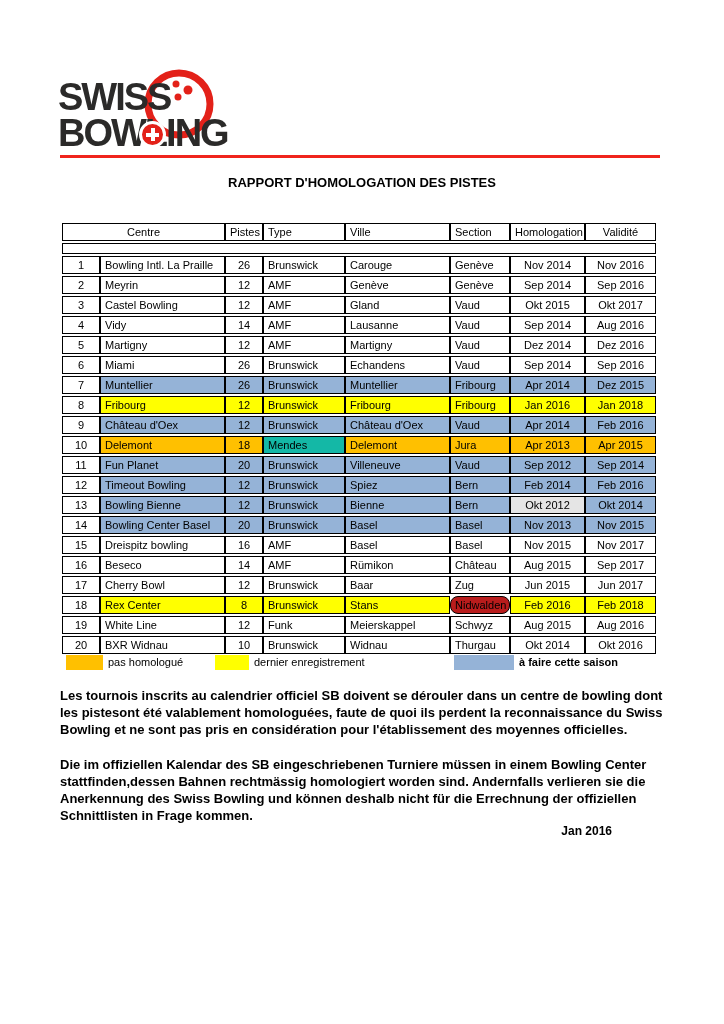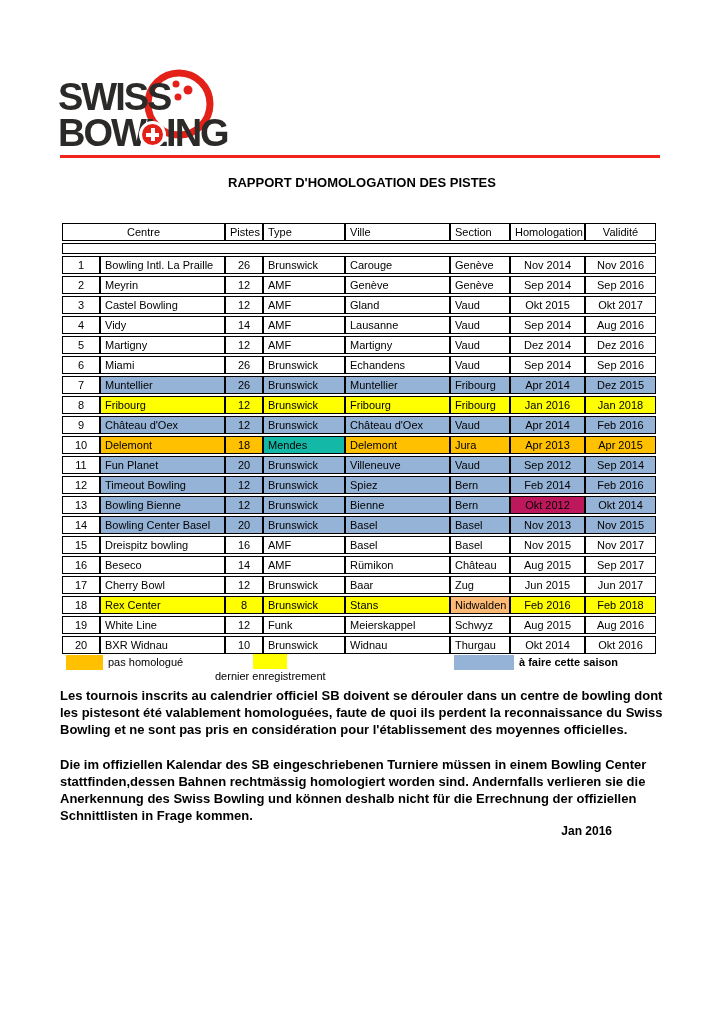--- a/index.html
+++ b/index.html
@@ -39,21 +39,21 @@
   th { font-size:11px; }
   .c { text-align:center; }
   .l { text-align:left; }
   .spacer-row td { height:11px; }
 
   
   .legend { position:absolute; left:66px; top:654px; width:594px; height:16px; font-size:11px; }
   .legend-item { position:absolute; top:0; display:flex; align-items:center; column-gap:5px; height:16px; }
   .legend-item .swatch { height:15px; flex:0 0 auto; }
   .li-0 { left:0; }   .li-0 .swatch { width:37px; }
-  .li-1 { left:149px;flex-direction:column; } .li-1 .swatch { width:34px; }
+  .li-1 { left:149px; } .li-1 .swatch { width:34px; }
   .li-2 { left:388px;font-weight:bold; } .li-2 .swatch { width:60px; }
   .legend-label { line-height:15px; }
 
   
   .para { position:absolute; left:60px; width:616px; font-size:13px; font-weight:bold; line-height:17px; text-align:left; }
   .para-fr { top:687px; }
   .para-de { top:756px; }
   .doc-date { position:absolute; left:60px; top:824px; width:552px; text-align:right;
               font-size:12px; font-weight:bold; }
 </style>
@@ -223,21 +223,21 @@
     <td class="c" style="background: rgb(149, 179, 215);">Feb 2014</td>
     <td class="c" style="background: rgb(149, 179, 215);">Feb 2016</td>
   </tr>
         <tr>
     <td class="c num-cell">13</td>
     <td class="l" style="background: rgb(149, 179, 215);">Bowling Bienne</td>
     <td class="c" style="background: rgb(149, 179, 215);">12</td>
     <td class="l" style="background: rgb(149, 179, 215);">Brunswick</td>
     <td class="l" style="background: rgb(149, 179, 215);">Bienne</td>
     <td class="l" style="background: rgb(149, 179, 215);">Bern</td>
-    <td class="c" style="background: #be185d;">Okt 2012</td>
+    <td class="c" style="background: #e5e5e5;">Okt 2012</td>
     <td class="c" style="background: rgb(149, 179, 215);">Okt 2014</td>
   </tr>
         <tr>
     <td class="c num-cell">14</td>
     <td class="l" style="background: rgb(149, 179, 215);">Bowling Center Basel</td>
     <td class="c" style="background: rgb(149, 179, 215);">20</td>
     <td class="l" style="background: rgb(149, 179, 215);">Brunswick</td>
     <td class="l" style="background: rgb(149, 179, 215);">Basel</td>
     <td class="l" style="background: rgb(149, 179, 215);">Basel</td>
     <td class="c" style="background: rgb(149, 179, 215);">Nov 2013</td>
@@ -272,21 +272,21 @@
     <td class="l">Zug</td>
     <td class="c">Jun 2015</td>
     <td class="c">Jun 2017</td>
   </tr>
         <tr>
     <td class="c num-cell">18</td>
     <td class="l" style="background: rgb(255, 255, 0);">Rex Center</td>
     <td class="c" style="background: rgb(255, 255, 0);">8</td>
     <td class="l" style="background: rgb(255, 255, 0);">Brunswick</td>
     <td class="l" style="background: rgb(255, 255, 0);">Stans</td>
-    <td class="l" style="background: #fdba74;">Nidwalden</td>
+    <td class="l" style="background: #b91c1c; border-radius: 8px;">Nidwalden</td>
     <td class="c" style="background: rgb(255, 255, 0);">Feb 2016</td>
     <td class="c" style="background: rgb(255, 255, 0);">Feb 2018</td>
   </tr>
         <tr>
     <td class="c num-cell">19</td>
     <td class="l">White Line</td>
     <td class="c">12</td>
     <td class="l">Funk</td>
     <td class="l">Meierskappel</td>
     <td class="l">Schwyz</td>

